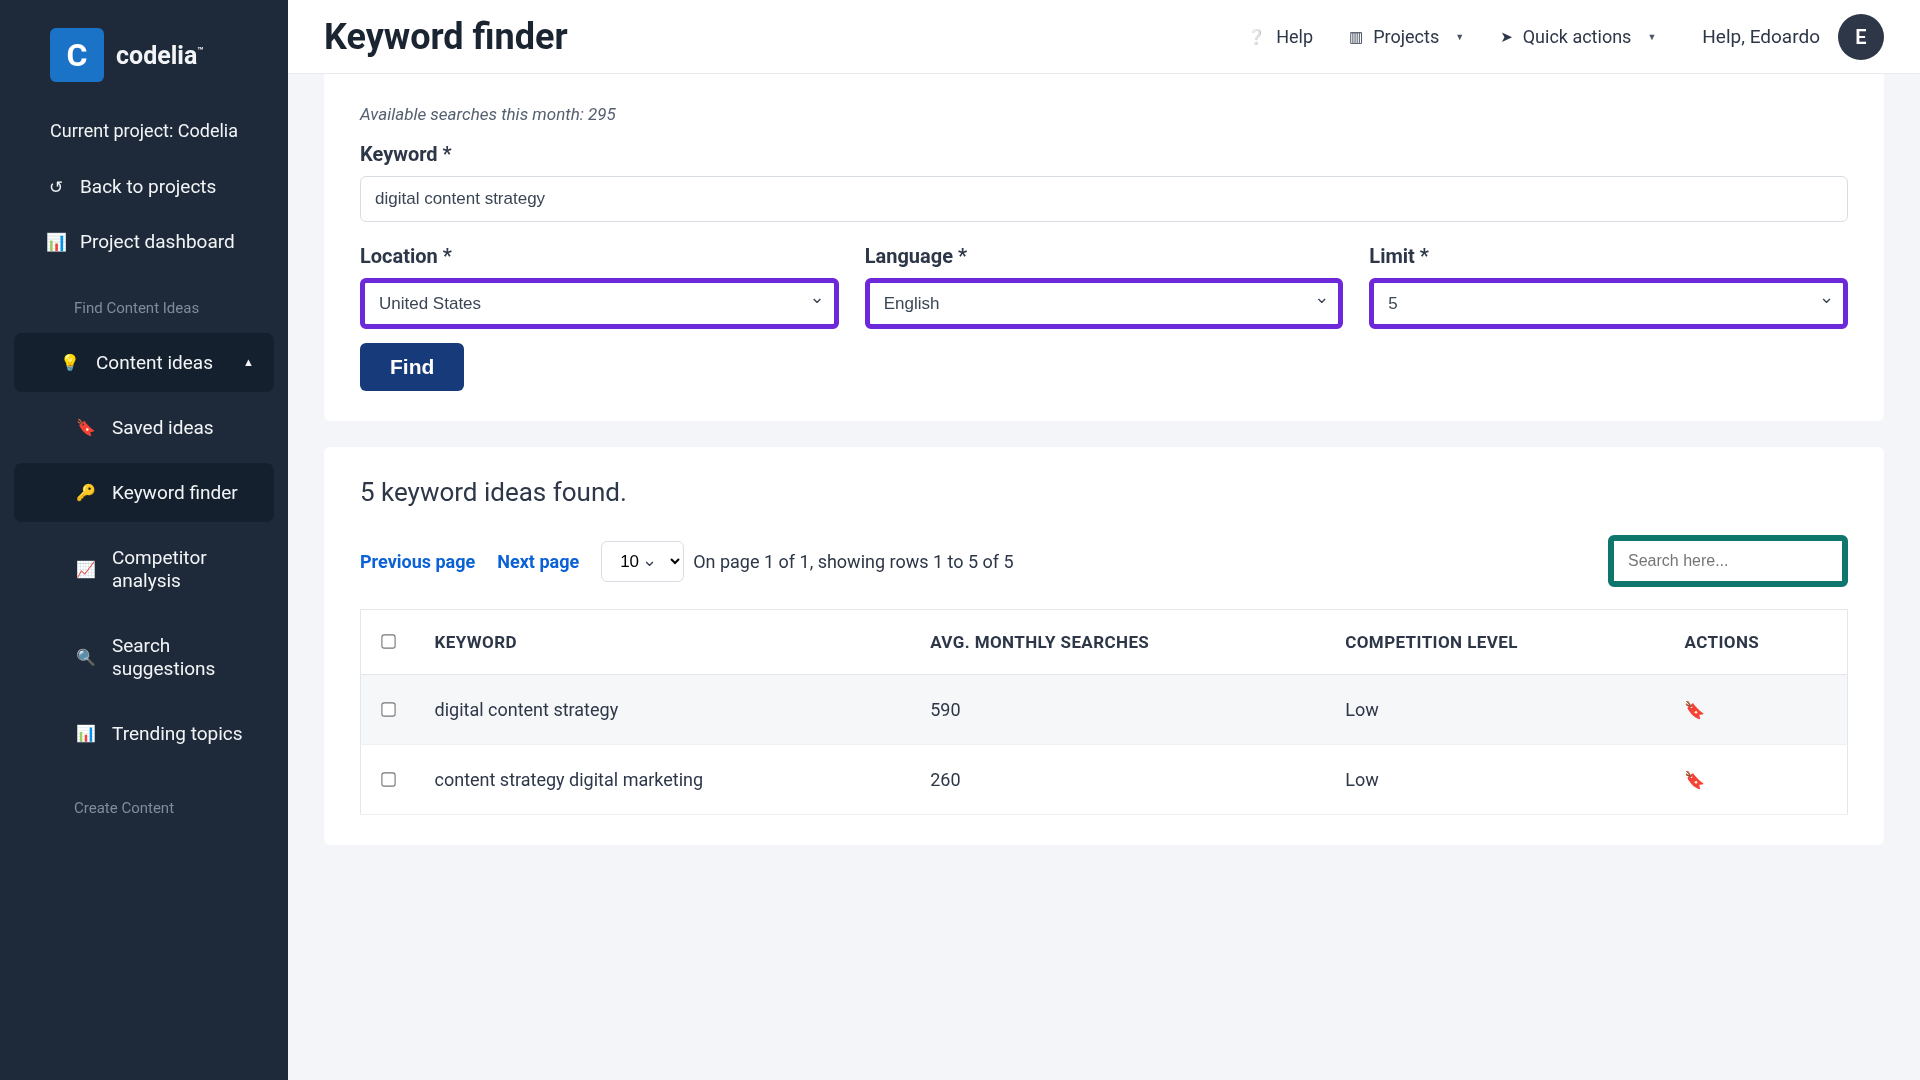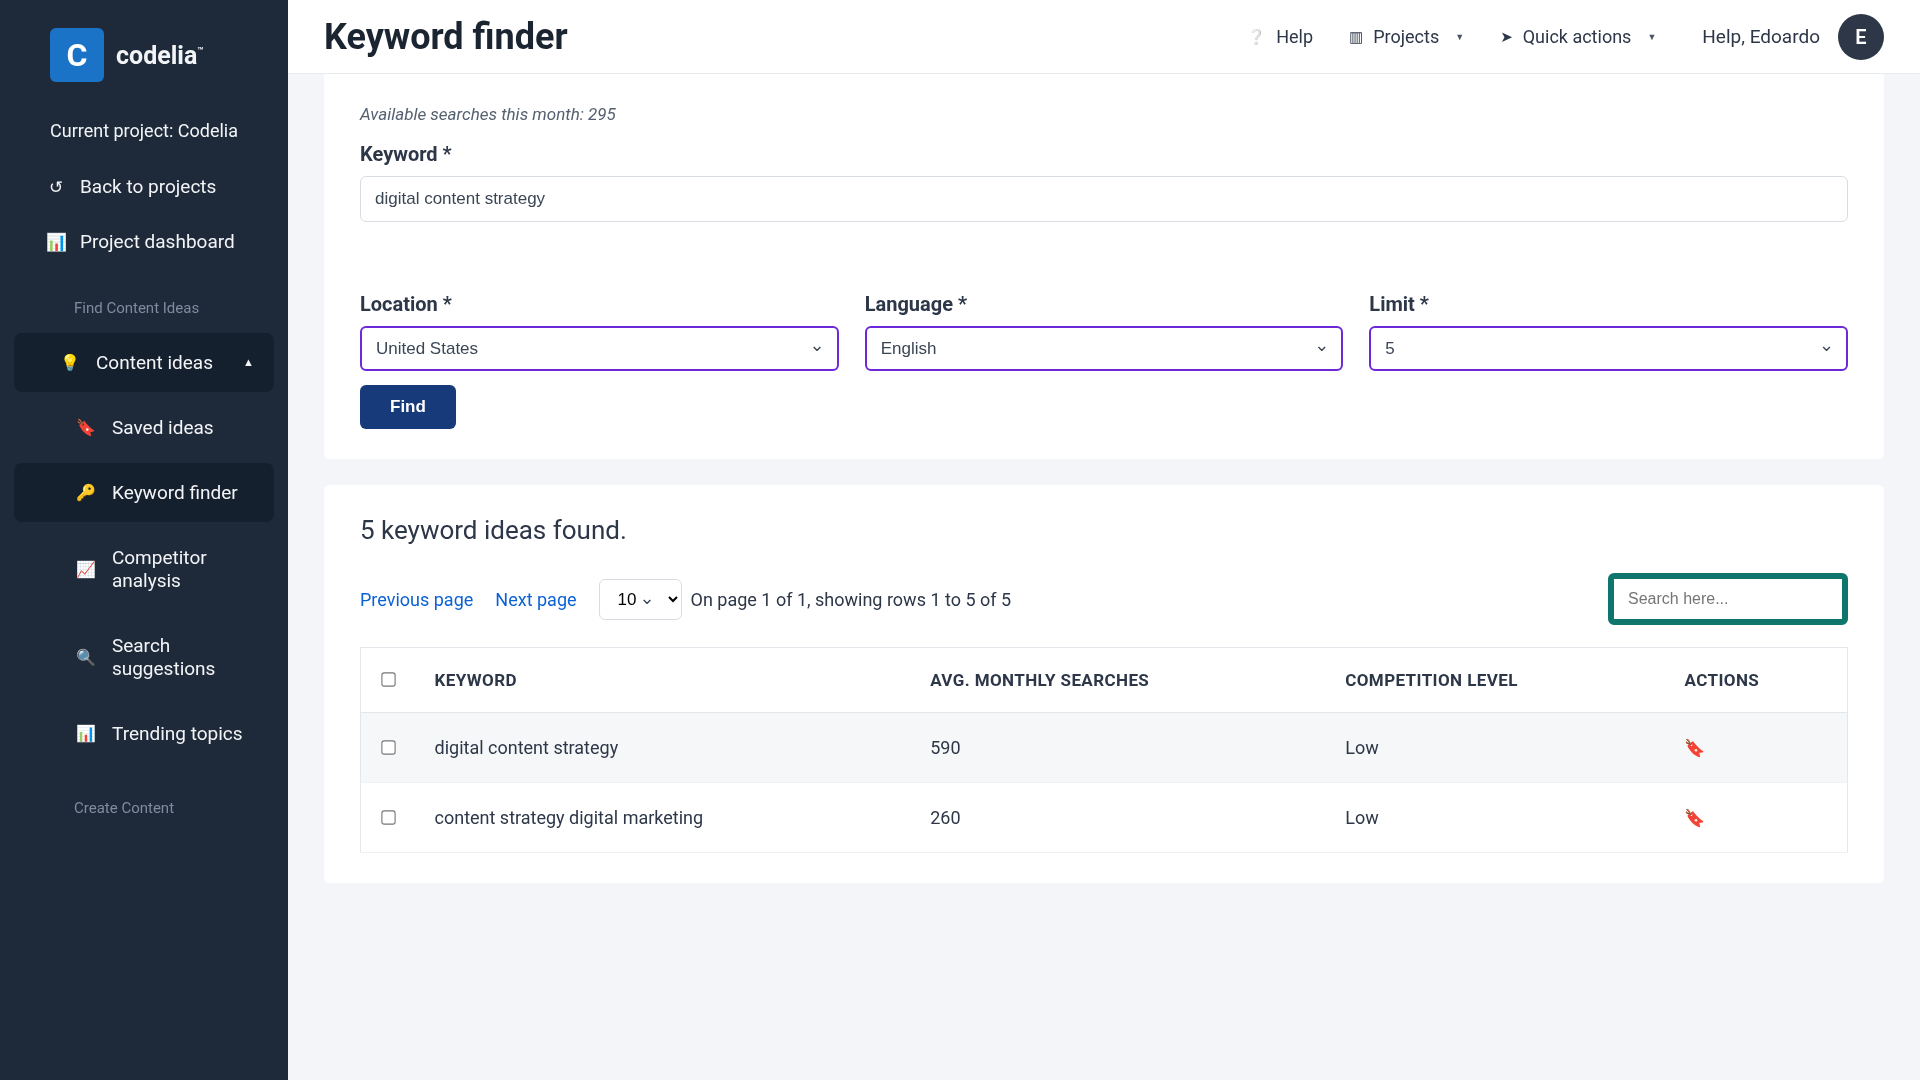--- a/index.html
+++ b/index.html
@@ -41,30 +41,30 @@
 .top-spacer { flex: 1; }
 .top-action { display: flex; align-items: center; gap: 10px; font-size: 18px; color: #2d3748; cursor: pointer; margin: 0 18px; }
 .top-action .ic { font-size: 15px; }
 .caret-dn { font-size: 9px; color: #4a5568; margin-left: 6px; }
 .hello { font-size: 19px; color: #2d3748; margin: 0 18px 0 28px; }
 .avatar { width: 46px; height: 46px; border-radius: 50%; background: #2d3748; color: #fff; display: flex; align-items: center; justify-content: center; font-size: 20px; font-weight: 600; cursor: pointer; }
 .card { background: #fff; margin: 0 36px 26px 36px; border-radius: 6px; padding: 30px 36px; }
 .avail { color: #556070; font-size: 17px; margin-bottom: 18px; font-style: italic; }
 .lbl { font-weight: 700; font-size: 20px; color: #2d3748; margin-bottom: 10px; }
 .fld-input { width: 100%; padding: 12px 14px; border: 1px solid #d7dde3; border-radius: 6px; font-size: 17px; color: #3b4655; }
-.fld-select { width: 100%; padding: 11px 14px; border: 2px solid #6d28d9; border-radius: 6px; font-size: 17px; color: #3b4655; background: #fff; appearance: none; }
+.fld-select { width: 100%; padding: 11px 14px; border: 5px solid #6d28d9; border-radius: 6px; font-size: 17px; color: #3b4655; background: #fff; appearance: none; }
 .select-wrap { position: relative; }
 .select-wrap::after { content: "⌄"; position: absolute; right: 14px; top: 8px; font-size: 18px; color: #3b4655; pointer-events: none; }
 .row3 { display: flex; gap: 26px; margin-top: 22px; }
-.col { flex: 1; margin-top: 48px; }
+.col { flex: 1; }
 .req-note { font-style: italic; color: #556070; font-size: 16px; margin-top: 24px; }
-.find-btn { background: #173a7a; color: #fff; border: none; border-radius: 6px; padding: 12px 30px; font-size: 17px; font-weight: 600; margin-top: 14px; cursor: pointer; }
+.find-btn { background: #173a7a; color: #fff; border: none; border-radius: 6px; padding: 12px 30px; font-size: 21px; font-weight: 600; margin-top: 14px; cursor: pointer; }
 .found { font-size: 26px; color: #2d3748; margin-bottom: 28px; }
 .pager { display: flex; align-items: center; gap: 22px; margin-bottom: 22px; }
-.pg-link { color: #0b62d6; font-size: 18px; font-weight: 400; cursor: pointer; }
+.pg-link { color: #0b62d6; font-size: 18px; font-weight: 700; cursor: pointer; }
 .pg-select { padding: 9px 28px 9px 14px; border: 1px solid #d7dde3; border-radius: 6px; font-size: 17px; background: #fff; }
 .pg-info { font-size: 18px; color: #2d3748; }
 .pg-search { margin-left: auto; width: 240px; padding: 11px 14px; border: 6px solid #0f766e; border-radius: 6px; font-size: 16px; }
 table { width: 100%; border-collapse: collapse; border: 1px solid #e3e7eb; }
 th { text-align: left; padding: 22px 18px; font-size: 17px; font-weight: 700; color: #2d3748; border-bottom: 1px solid #e3e7eb; letter-spacing: .4px; }
 td { padding: 24px 18px; font-size: 18px; color: #2d3748; border-bottom: 1px solid #eef1f3; }
 tr.alt { background: #f6f7f8; }
 .chk { width: 56px; text-align: center; }
 .bm-icon { cursor: pointer; font-size: 17px; color: #2d3748; }
 input[type=checkbox] { transform: scale(1.1); cursor: pointer; }

